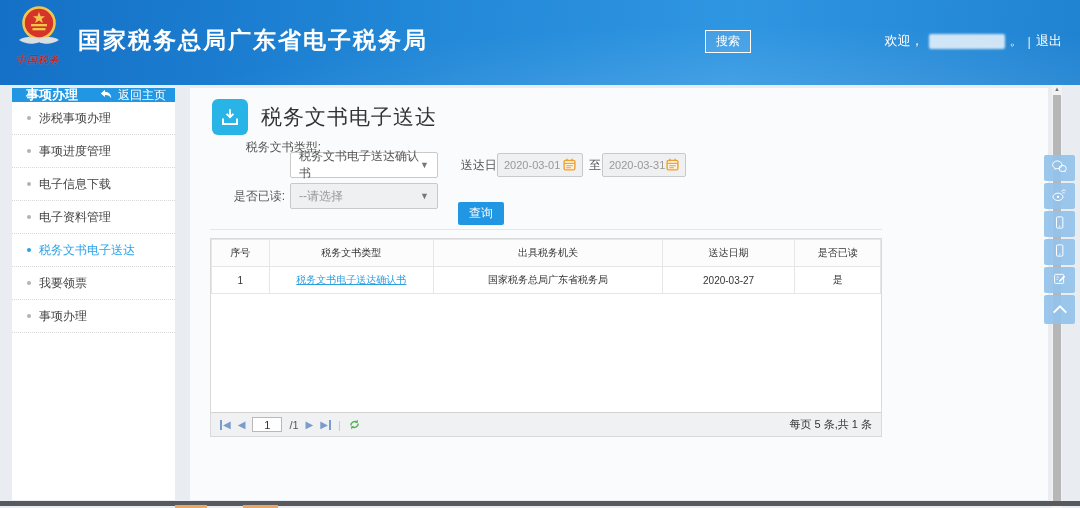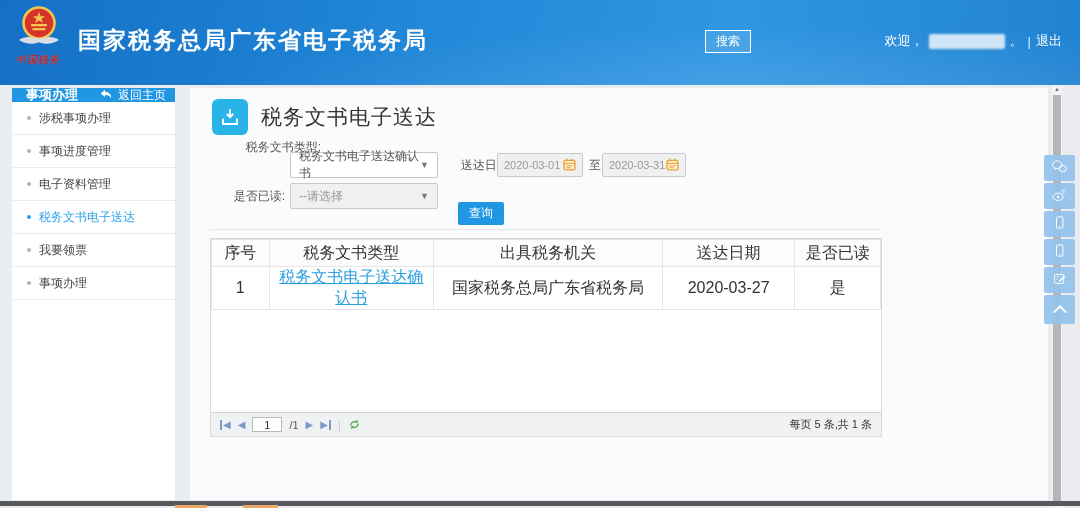--- a/index.html
+++ b/index.html
@@ -59,21 +59,21 @@
          display:flex; align-items:center; justify-content:space-between; padding:0 6px;
          font-size:11px; color:#999; cursor:pointer; }
   .to-sep { position:absolute; font-size:12px; color:#555; line-height:26px; }
   .btn-query { position:absolute; left:268px; top:114px; width:46px; height:23px; background:#2196e3;
          color:#fff; border:none; border-radius:2px; font-size:12px; cursor:pointer; font-family:inherit; }
 
   .hr-div { position:absolute; left:20px; top:141px; width:672px; height:1px; background:#e6e6e6; }
 
   .table-card { position:absolute; left:20px; top:150px; width:672px; height:199px; background:#fff;
          border:1px solid #d9d9d9; display:flex; flex-direction:column; }
-  table { width:100%; border-collapse:collapse; table-layout:fixed; font-size:16px; color:#333;border-radius:19px; }
+  table { width:100%; border-collapse:collapse; table-layout:fixed; font-size:10px; color:#333;border-radius:19px; }
   th, td { border:1px solid #e6e6e6; height:27px; text-align:center; font-weight:normal; padding:0 4px; }
   thead th { background:#fcfcfc; color:#333; }
   td a { color:#2b9fe0; text-decoration:underline; cursor:pointer; }
   .tc-spacer { flex:1; background:#fff; }
   .pager { height:24px; background:#f0f1f2; border-top:1px solid #d2d2d2; display:flex;
          align-items:center; gap:7px; padding:0 9px; }
   .pg-ic { color:#7a9ccc; font-size:10px; line-height:1; cursor:pointer; }
   .pg-first { border-left:2px solid #7a9ccc; padding-left:1px; }
   .pg-last { border-right:2px solid #7a9ccc; padding-right:1px; }
   .pg-box { width:30px; height:15px; background:#fff; border:1px solid #b9b9b9; font-size:11px;
@@ -142,20 +142,24 @@
       </span>
     </div>
     <div>
         <div class="sb-item">
         <span class="dot"></span>
         <span>涉税事项办理</span>
       </div>
         <div class="sb-item">
         <span class="dot"></span>
         <span>事项进度管理</span>
+      </div>
+        <div class="sb-item">
+        <span class="dot"></span>
+        <span>电子信息下载</span>
       </div>
         <div class="sb-item">
         <span class="dot"></span>
         <span>电子资料管理</span>
       </div>
         <div class="sb-item active">
         <span class="dot"></span>
         <span>税务文书电子送达</span>
       </div>
         <div class="sb-item">

